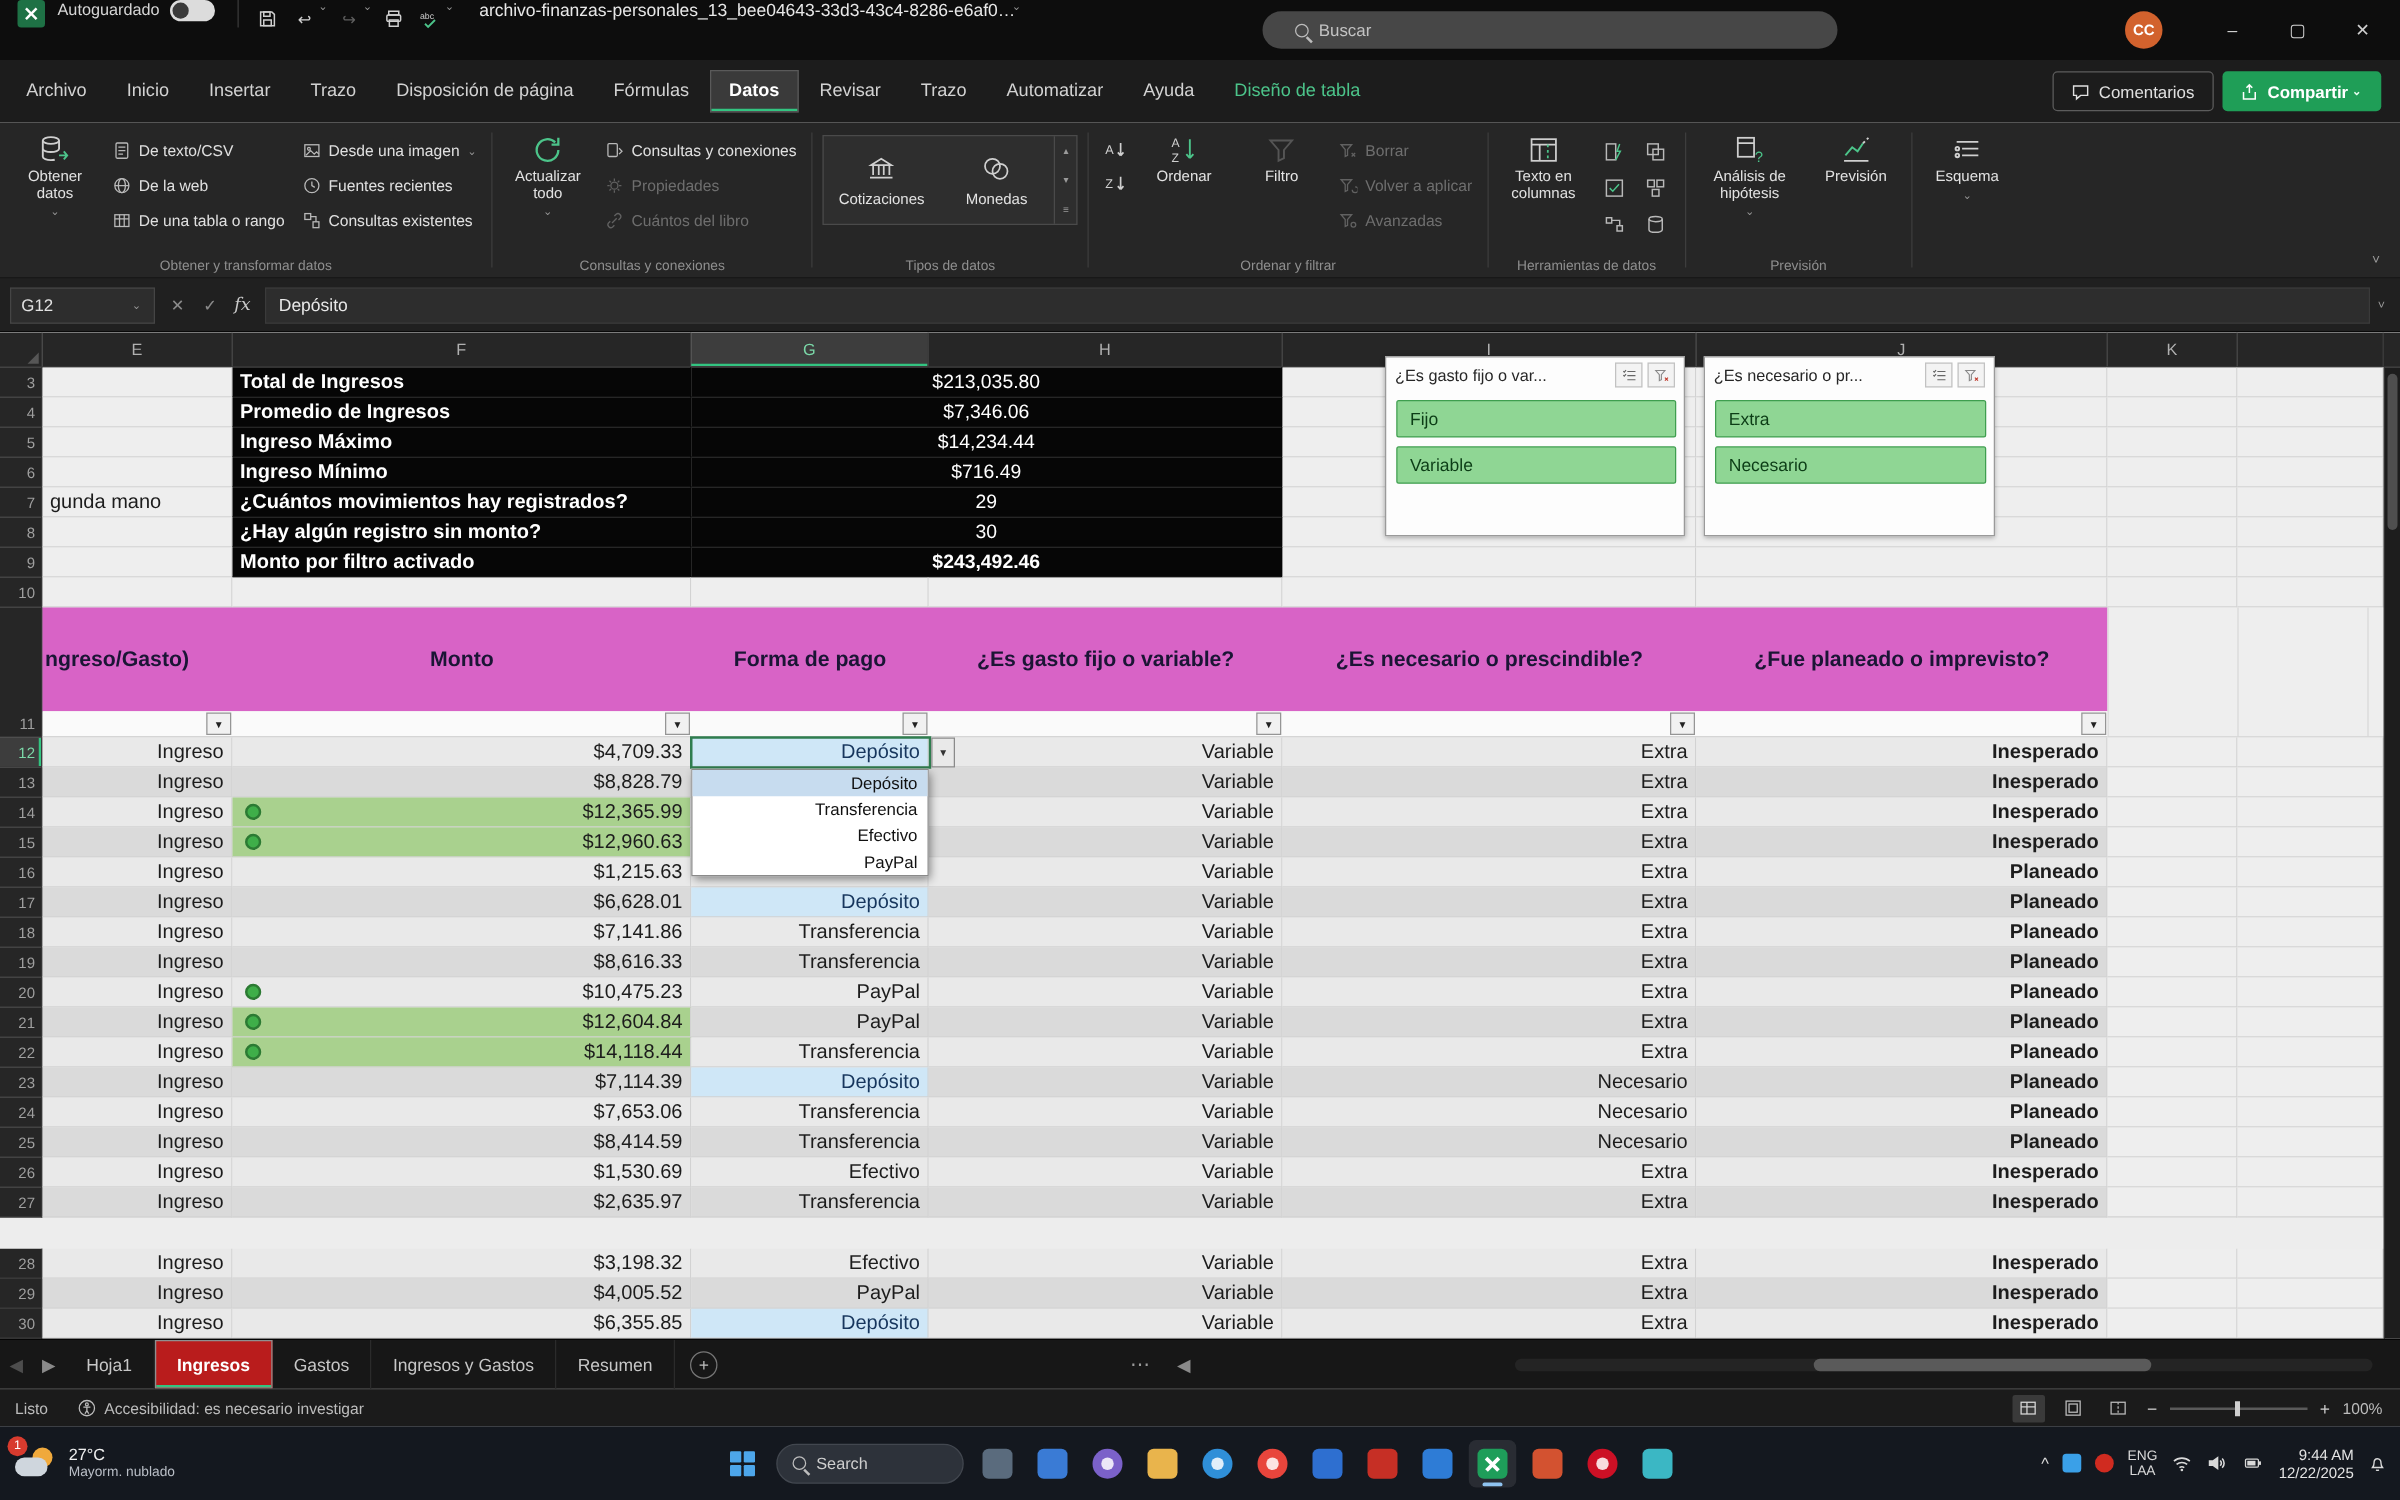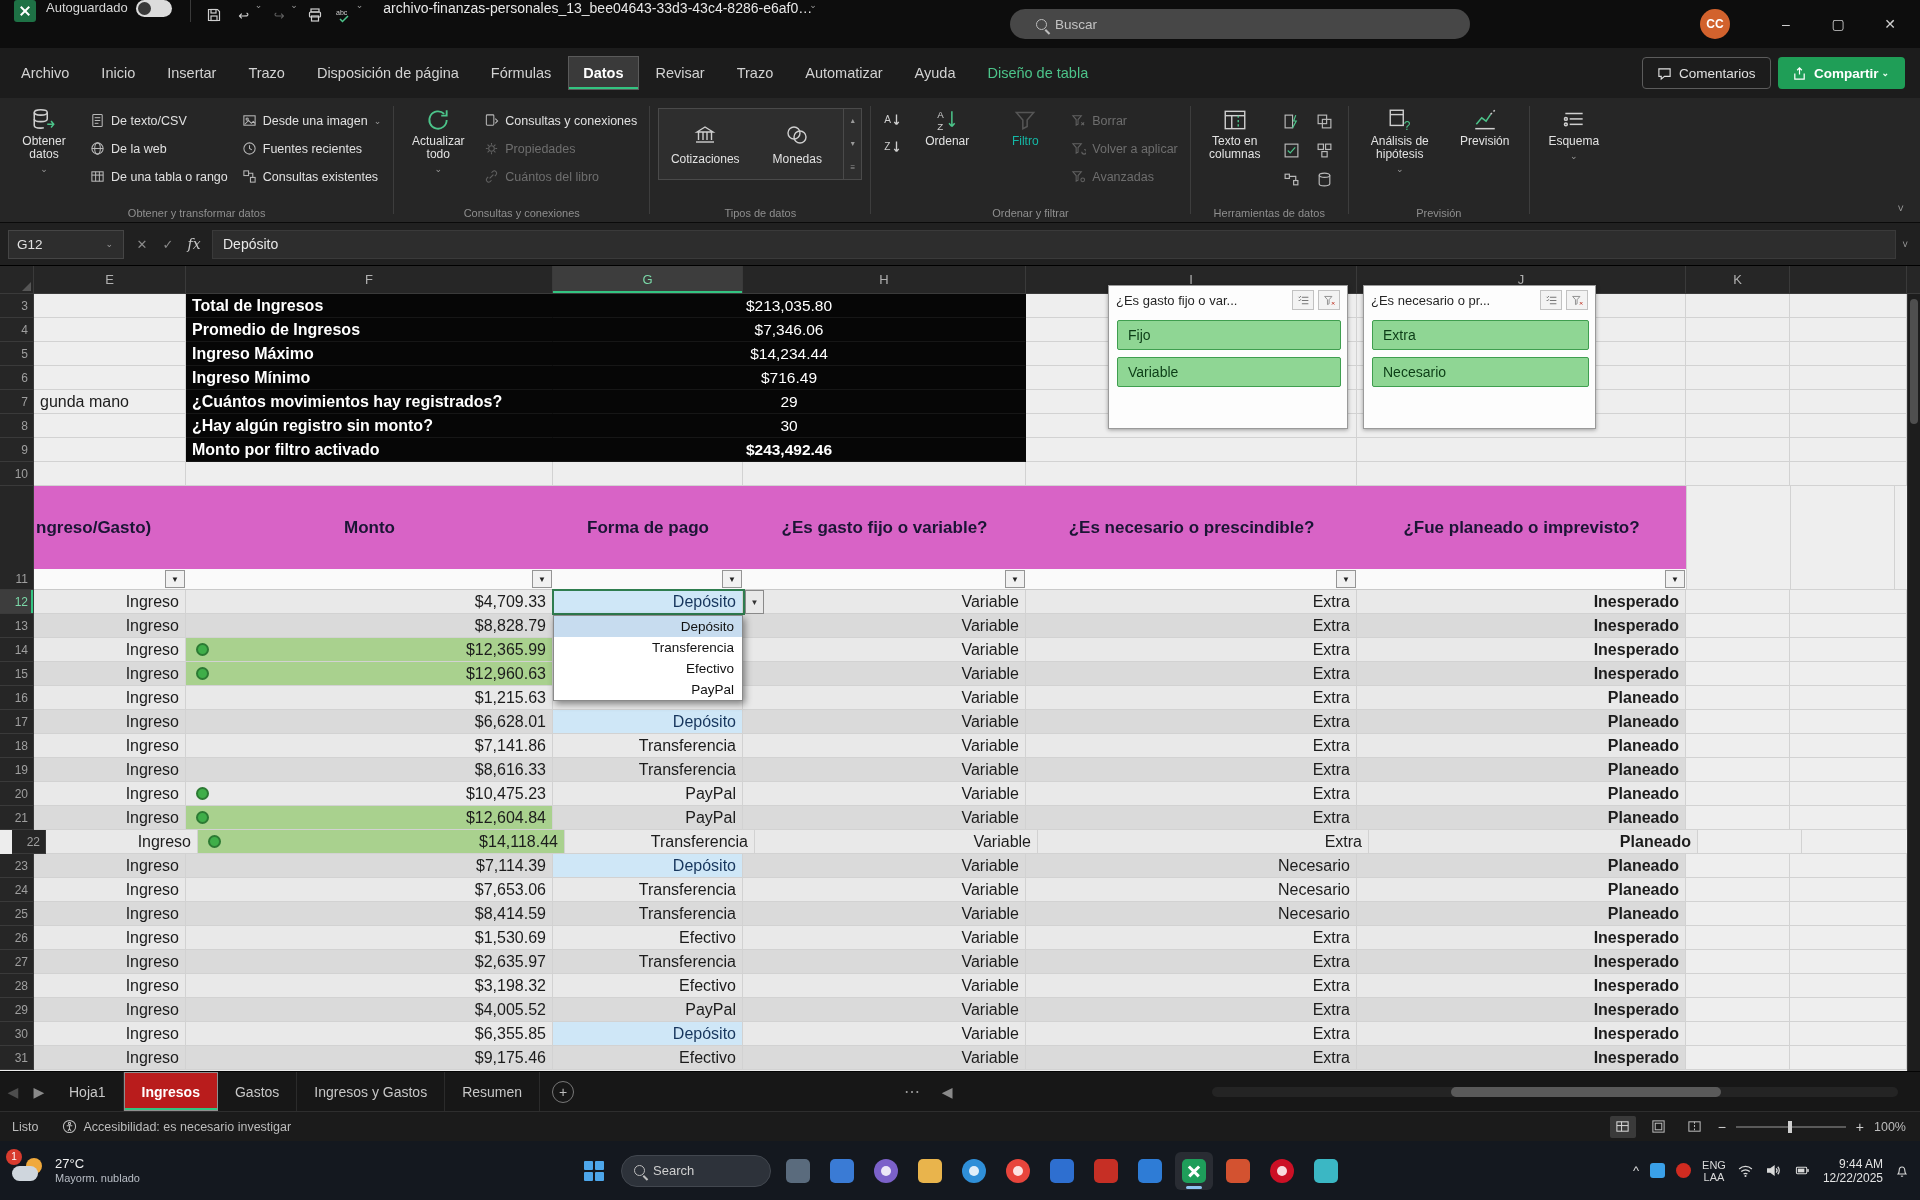--- a/index.html
+++ b/index.html
@@ -34,21 +34,21 @@
 #btn-comments{left:1642px;border:1px solid #5c5c5c;color:#e0e0e0}
 #btn-share{left:1778px;background:#1f9e57;color:#fff;font-weight:bold}
 #btn-share .tbchev{color:#eafff2}
 
 
 .ribbon{position:absolute;left:0;top:98px;width:1920px;height:125px;background:#262626;display:flex;border-bottom:1px solid #0a0a0a}
 .rgroup{position:relative;display:flex;align-items:flex-start;gap:6px;padding:6px 8px 18px 8px}
 .rlabel{position:absolute;left:0;right:0;bottom:3px;text-align:center;font-size:11px;color:#8f8f8f;white-space:nowrap}
 .rdivider{width:1px;background:#3d3d3d;margin:8px 0;flex:none}
 .bigbtn{width:72px;display:flex;flex-direction:column;align-items:center;gap:2px;padding-top:3px;color:#e2e2e2;font-size:12px;text-align:center;line-height:13px}
-.bigbtn.dis{color:#14b8a6}.bigbtn.dis svg{opacity:.45}
+.bigbtn.dis{color:#e5e5e5}.bigbtn.dis svg{opacity:.45}
 .bigbtn .chev{font-size:9px;color:#9a9a9a}
 .smallcol{display:flex;flex-direction:column;justify-content:flex-start;gap:3px;padding-top:4px}
 .smallbtn{display:flex;align-items:center;gap:6px;height:25px;font-size:12.5px;color:#e0e0e0;white-space:nowrap;padding:0 4px}
 .smallbtn.disabled{color:#6e6e6e}.smallbtn.disabled svg{opacity:.4}
 .smallbtn .chev{font-size:9px;color:#9a9a9a}
 .gallery{display:flex;border:1px solid #4a4a4a;background:#2e2e2e;height:72px;margin-top:4px}
 .gtile{width:92px;display:flex;flex-direction:column;align-items: center;justify-content:center;gap:5px;color:#e2e2e2;font-size:12px}
 .gside{width:18px;border-left:1px solid #4a4a4a;display:flex;flex-direction:column;align-items:center;justify-content:space-around;color:#9a9a9a;font-size:8px}
 .minisort{width:26px;height:24px;border:1px solid transparent;display:flex;align-items:center;justify-content:center}
 .icgrid{display:grid;grid-template-columns:30px 30px;grid-auto-rows:26px;gap:3px;padding-top:4px}
@@ -806,21 +806,21 @@
           <div class="gut">21</div>
           <div class="cell band1 right" style="width: 152px;">Ingreso</div>
           <div class="cell band1 greenfill right" style="width: 367px;">$12,604.84<span class="dot"></span></div>
           <div class="cell band1 right" style="width: 190px;">PayPal</div>
           <div class="cell band1 right" style="width: 283px;">Variable</div>
           <div class="cell band1 right" style="width: 331px;">Extra</div>
           <div class="cell band1 right bold" style="width: 329px;">Planeado</div>
           <div class="cell def" style="width: 104px;"></div>
           <div class="cell def" style="width: 117px;"></div>
         </div>
-        <div class="grow" style="height: 24px; margin-left: 12px;">
+        <div class="grow" style="height: 24px;">
           <div class="gut">22</div>
           <div class="cell band0 right" style="width: 152px;">Ingreso</div>
           <div class="cell band0 greenfill right" style="width: 367px;">$14,118.44<span class="dot"></span></div>
           <div class="cell band0 right" style="width: 190px;">Transferencia</div>
           <div class="cell band0 right" style="width: 283px;">Variable</div>
           <div class="cell band0 right" style="width: 331px;">Extra</div>
           <div class="cell band0 right bold" style="width: 329px;">Planeado</div>
           <div class="cell def" style="width: 104px;"></div>
           <div class="cell def" style="width: 117px;"></div>
         </div>
@@ -872,21 +872,21 @@
           <div class="gut">27</div>
           <div class="cell band1 right" style="width: 152px;">Ingreso</div>
           <div class="cell band1 right" style="width: 367px;">$2,635.97</div>
           <div class="cell band1 right" style="width: 190px;">Transferencia</div>
           <div class="cell band1 right" style="width: 283px;">Variable</div>
           <div class="cell band1 right" style="width: 331px;">Extra</div>
           <div class="cell band1 right bold" style="width: 329px;">Inesperado</div>
           <div class="cell def" style="width: 104px;"></div>
           <div class="cell def" style="width: 117px;"></div>
         </div>
-        <div class="grow" style="height: 24px;">
+        <div class="grow" style="height: 24px; margin-top: 25px;">
           <div class="gut">28</div>
           <div class="cell band0 right" style="width: 152px;">Ingreso</div>
           <div class="cell band0 right" style="width: 367px;">$3,198.32</div>
           <div class="cell band0 right" style="width: 190px;">Efectivo</div>
           <div class="cell band0 right" style="width: 283px;">Variable</div>
           <div class="cell band0 right" style="width: 331px;">Extra</div>
           <div class="cell band0 right bold" style="width: 329px;">Inesperado</div>
           <div class="cell def" style="width: 104px;"></div>
           <div class="cell def" style="width: 117px;"></div>
         </div>

